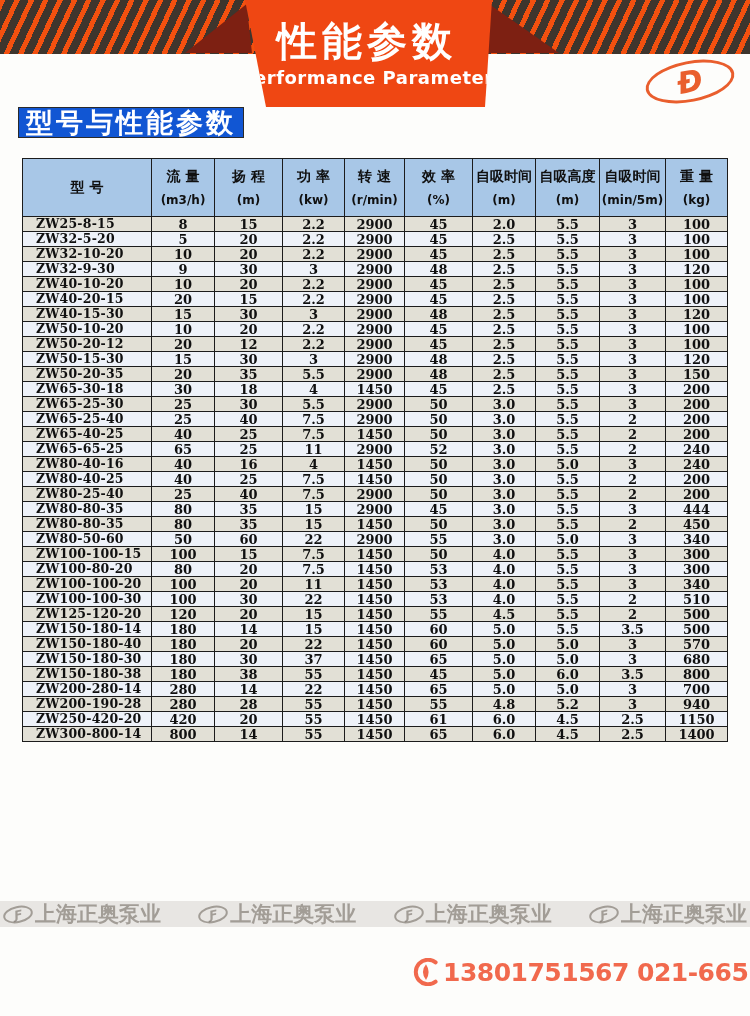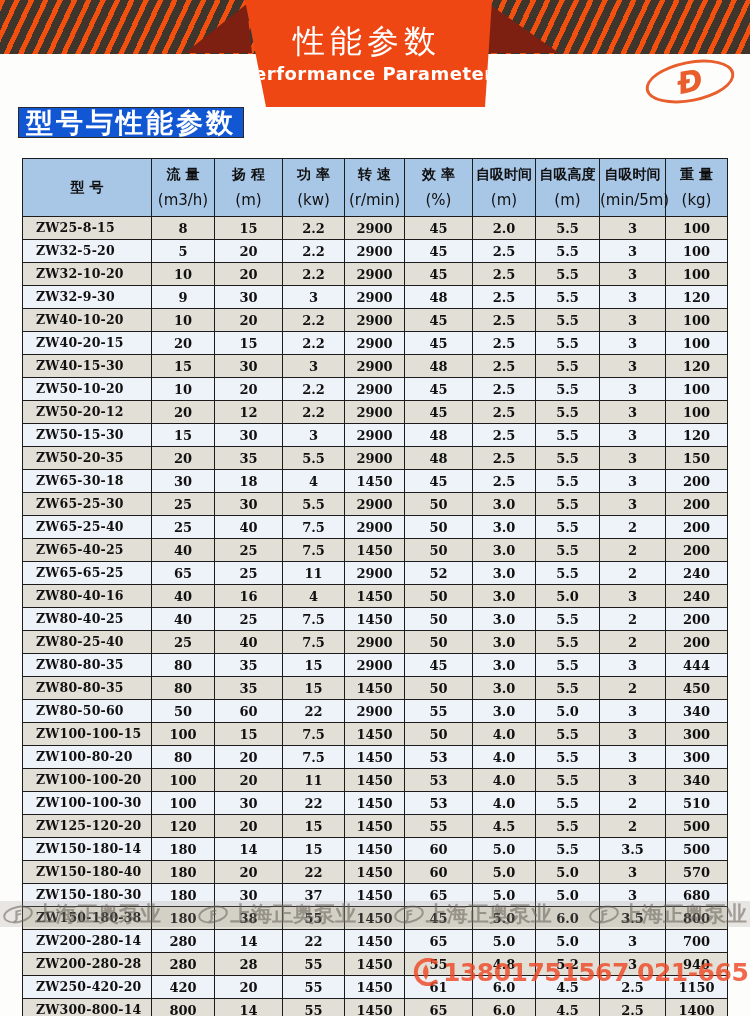--- a/index.html
+++ b/index.html
@@ -27,21 +27,21 @@
     clip-path:polygon(8% 0, 100% 100%, 0 100%);
   }
   .trapezoid {
     position:absolute; left:240px; top:0; width:254px; height:107px;
     background:#ef4713;
     clip-path:polygon(5px 0, 252px 0, 245px 107px, 26px 107px);
     display:flex; flex-direction:column; align-items:center; justify-content:center;
     color:#ffffff; text-align:center;
   }
   .banner-cn {
-    font-size:32px; font-weight:400; letter-spacing:5px; line-height:1;
+    font-size:40px; font-weight:700; letter-spacing:5px; line-height:1;
     margin-top:2px;
   }
   .banner-en {
     font-size:18px; font-weight:700; letter-spacing:0.5px; margin-top:6px;
   }
   .brand-logo {
     position:absolute; left:645px; top:61px; width:90px; height:41px;
     border:3px solid #e8511c; border-radius:50%;
     transform:rotate(-11deg);
     display:flex; align-items:center; justify-content:center;
@@ -65,22 +65,22 @@
   }
   table.spec th, table.spec td {
     border:1.5px solid #1c1c1c;
   }
   table.spec thead th {
     height:58px; background:#a8c7e7;
     font-size:14px; font-weight:700; color:#101010;
     text-align:center; vertical-align:middle; line-height:1.15;
     font-family:"DejaVu Sans", sans-serif;
   }
-  .th-unit { font-size:15px; margin-top:10px; font-weight:400; }
-  table.spec tbody tr { height:23px; }
+  .th-unit { font-size:12px; margin-top:10px; font-weight:700; }
+  table.spec tbody tr { height:15px; }
   table.spec tbody tr:nth-child(odd)  td { background:#e2e0d6; }
   table.spec tbody tr:nth-child(even) td { background:#eef2f9; }
   table.spec tbody td {
     font-family:"DejaVu Serif", serif; font-weight:700;
     font-size:13px; color:#101010; text-align:center; vertical-align:middle;
     line-height:1; padding:0;
   }
   table.spec tbody td.model {
     text-align:left; padding-left:13px; font-size:12.5px; letter-spacing:0.2px;
   }
@@ -565,21 +565,21 @@
           <td>14</td>
           <td>22</td>
           <td>1450</td>
           <td>65</td>
           <td>5.0</td>
           <td>5.0</td>
           <td>3</td>
           <td>700</td>
         </tr>
         <tr>
-          <td class="model">ZW200-280-28</td>
+          <td class="model">ZW200-190-28</td>
           <td>280</td>
           <td>28</td>
           <td>55</td>
           <td>1450</td>
           <td>55</td>
           <td>4.8</td>
           <td>5.2</td>
           <td>3</td>
           <td>940</td>
         </tr>

